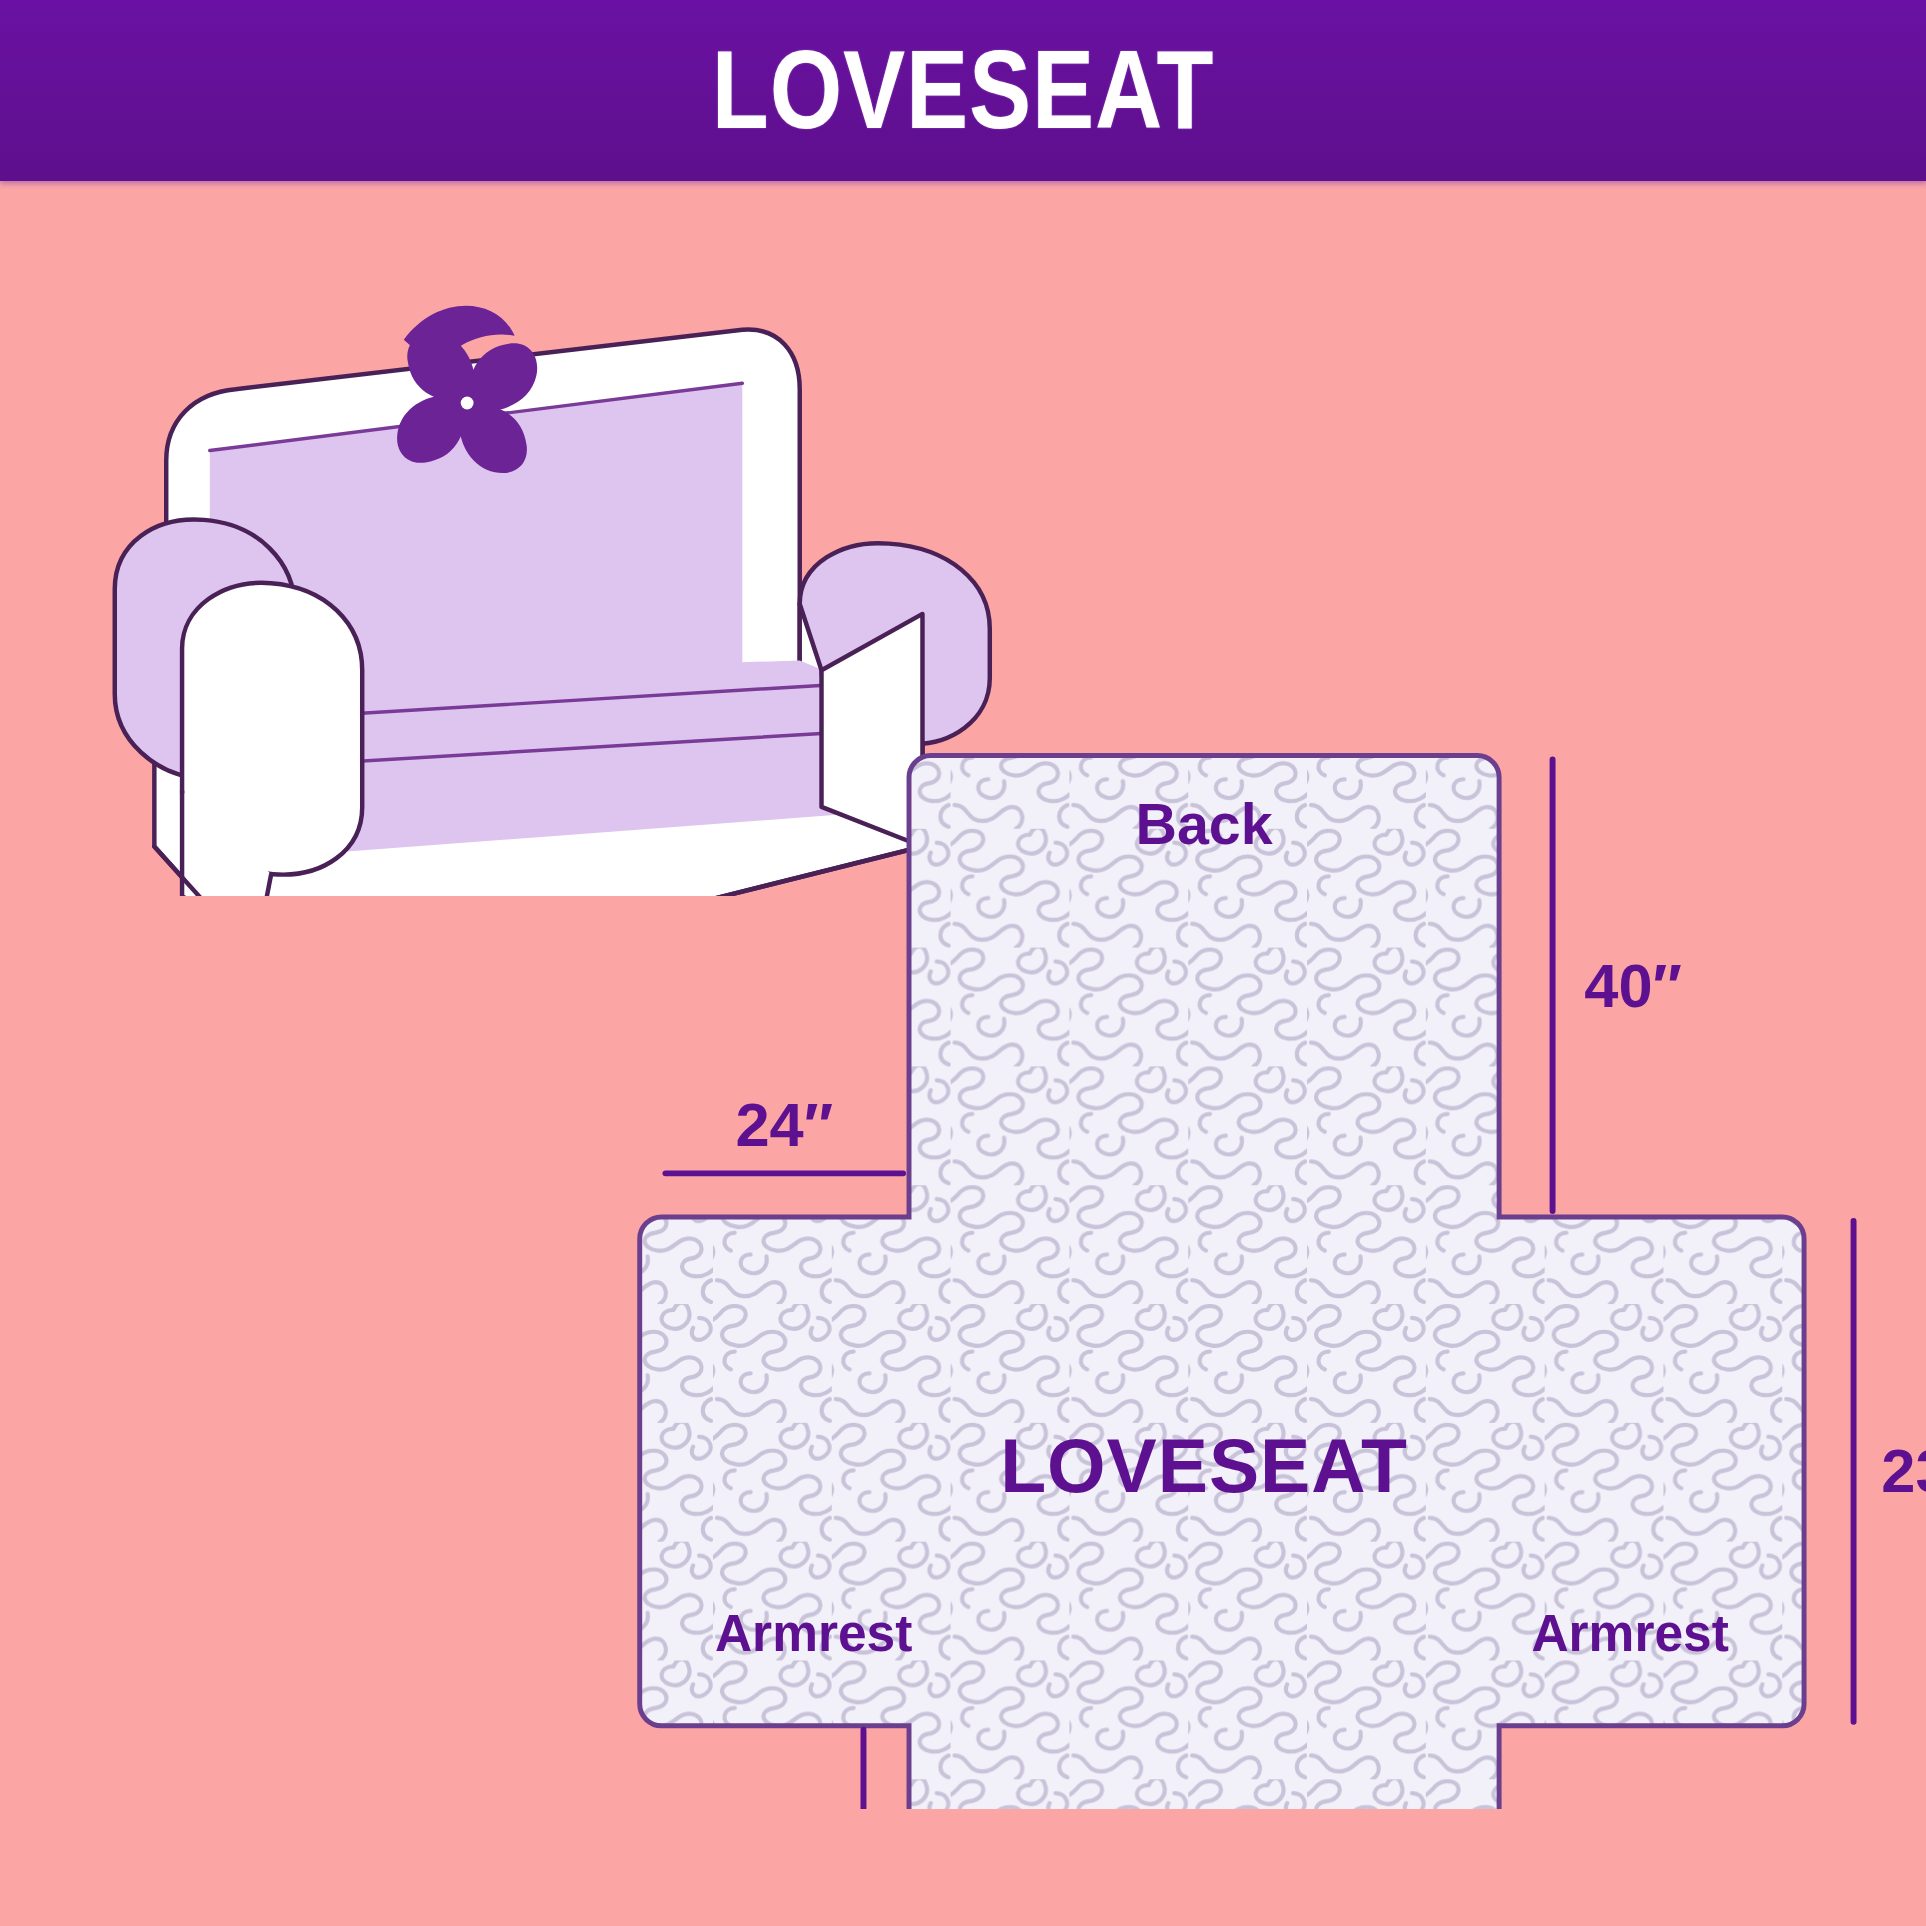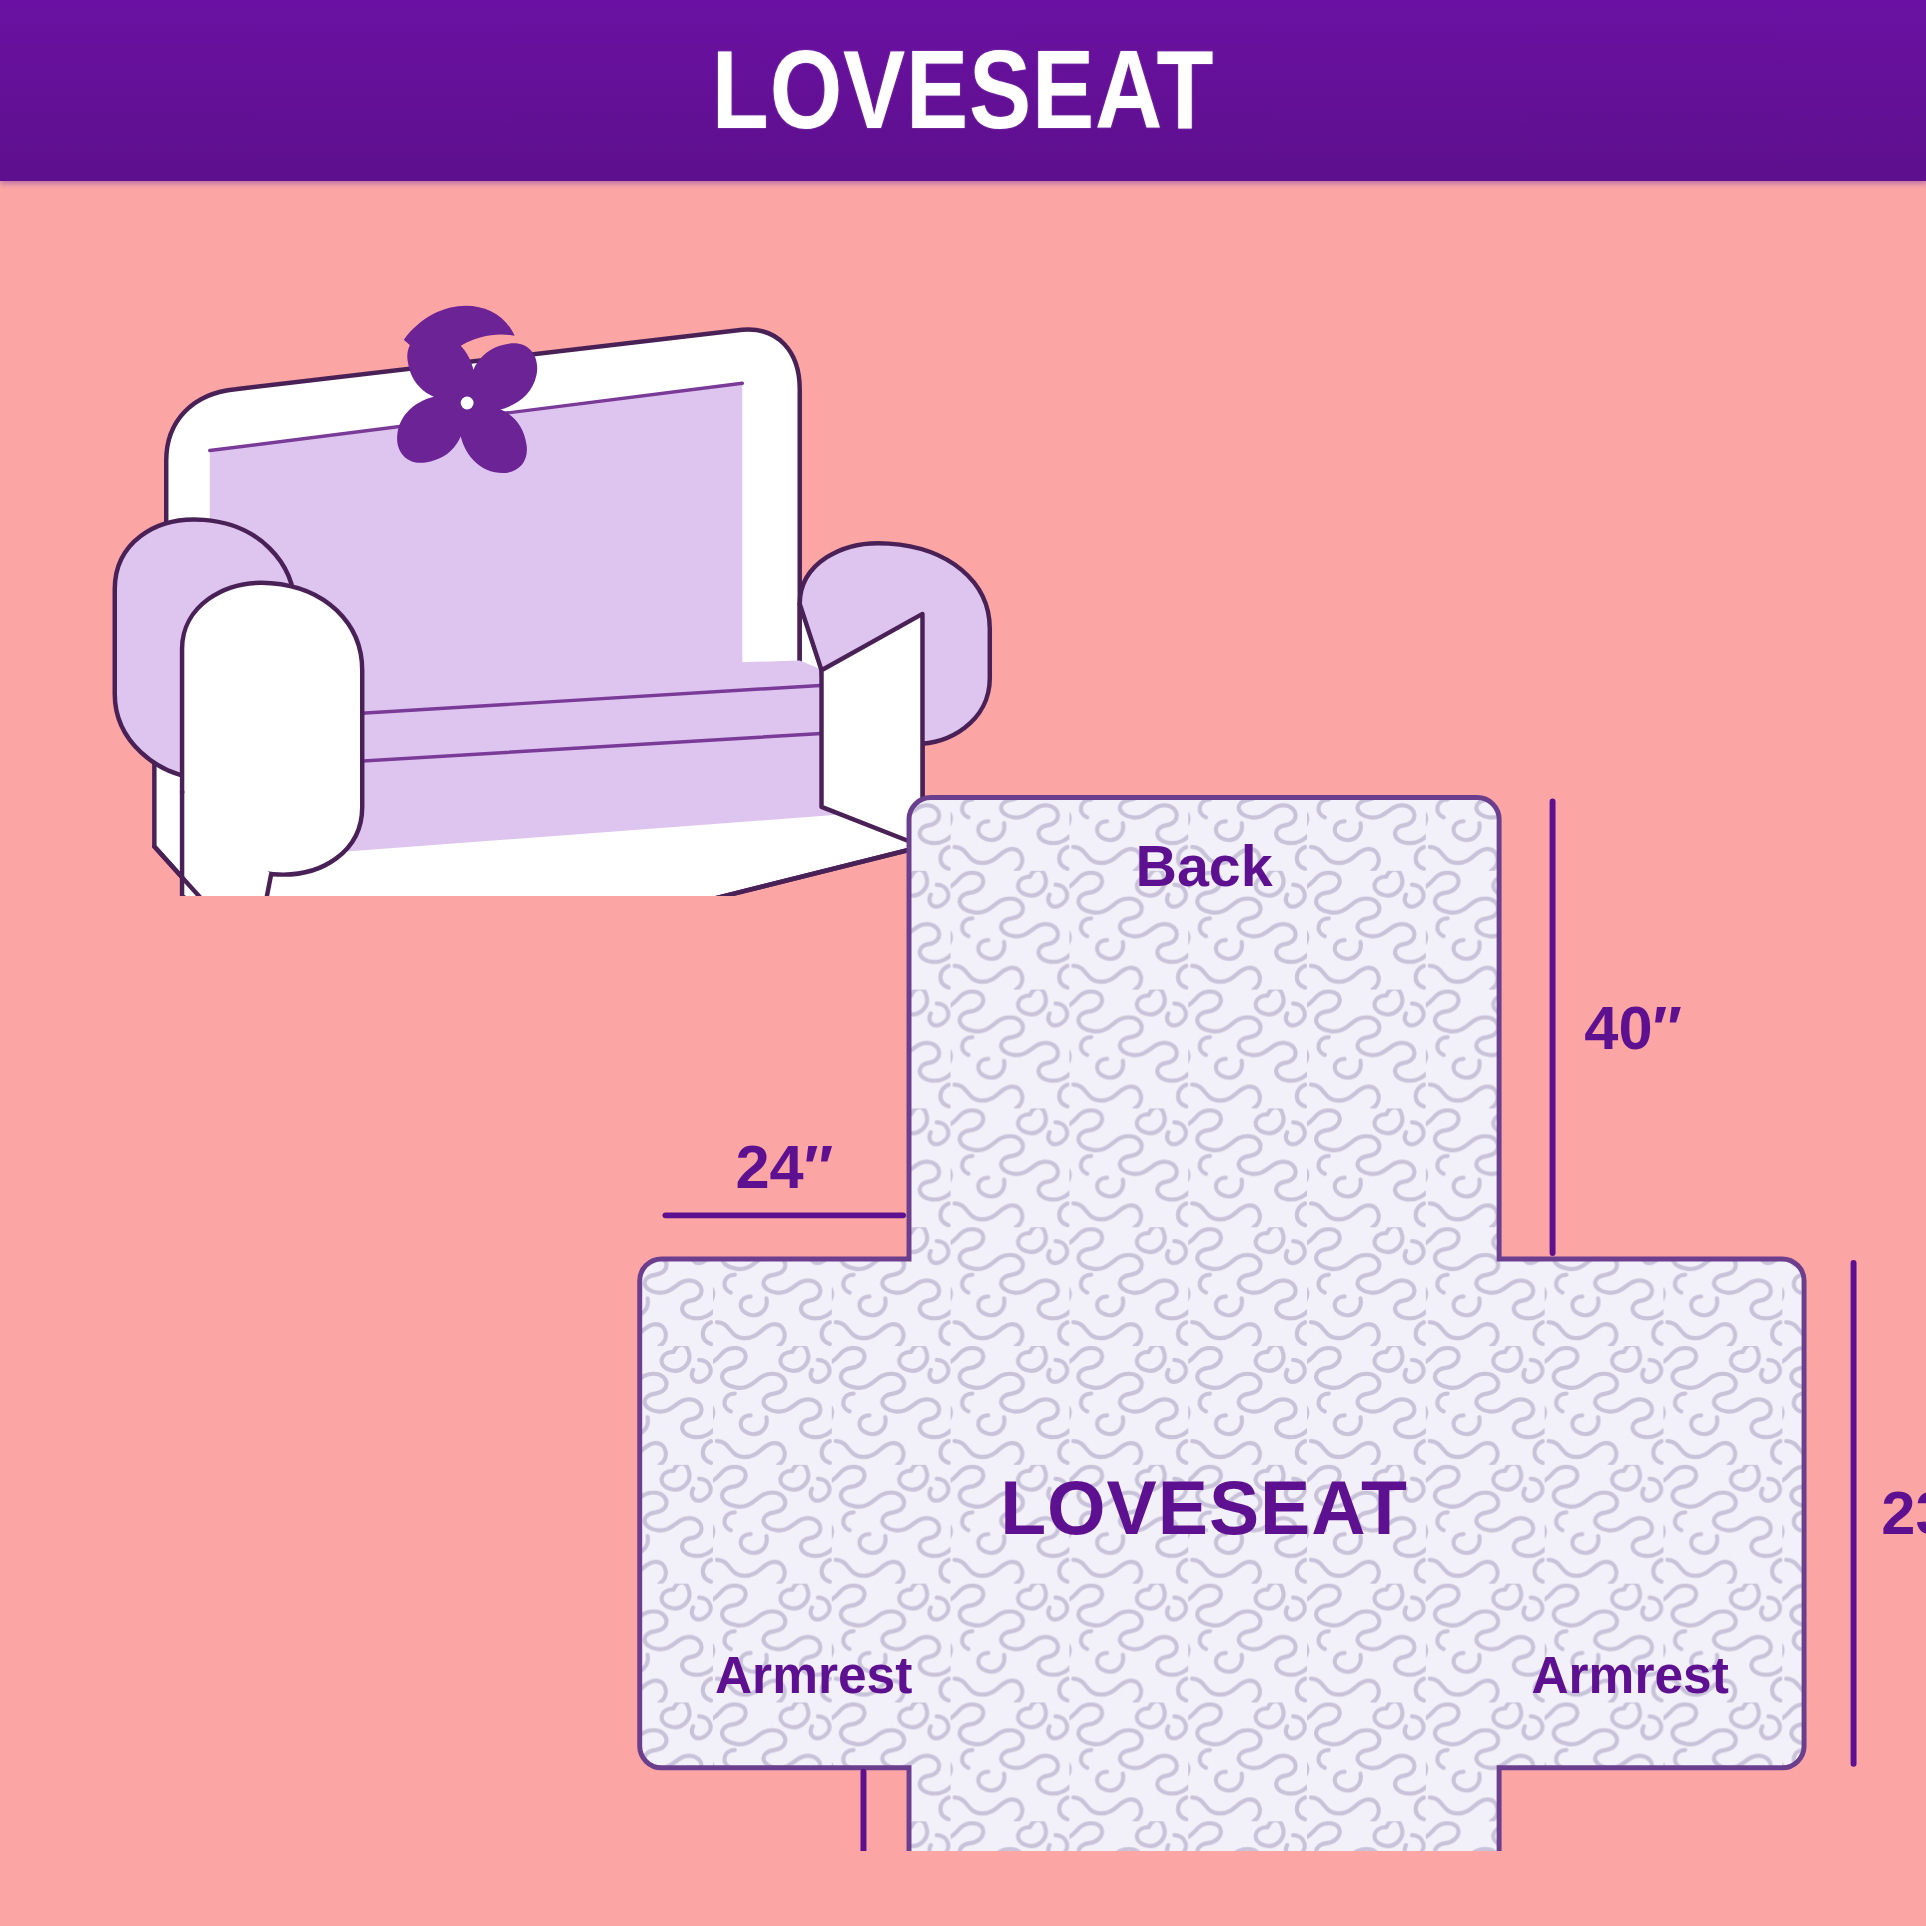--- a/index.html
+++ b/index.html
@@ -29,21 +29,21 @@
     transform:scaleX(.84);
     transform-origin:center center;
     text-shadow:0 0 2px rgba(255,255,255,.35);
   }
 
   
   .sofa-wrap{position:absolute;left:59px;top:213px;width:1040px;height:683px;}
   .sofa-wrap svg{display:block;width:100%;height:100%;}
 
   
-  .diagram{position:absolute;left:594px;top:752px;width:1333px;height:1099px;}
+  .diagram{position:absolute;left:594px;top:710px;width:1333px;height:1099px;}
   .diagram svg{display:block;width:100%;height:100%;}
 
   .dimtext{
     font-family:"Liberation Sans","DejaVu Sans",sans-serif;
     font-weight:bold;fill:#5d1191;
   }
   .panel-label{
     font-family:"Liberation Sans","DejaVu Sans",sans-serif;
     font-weight:bold;fill:#5d1191;
   }

